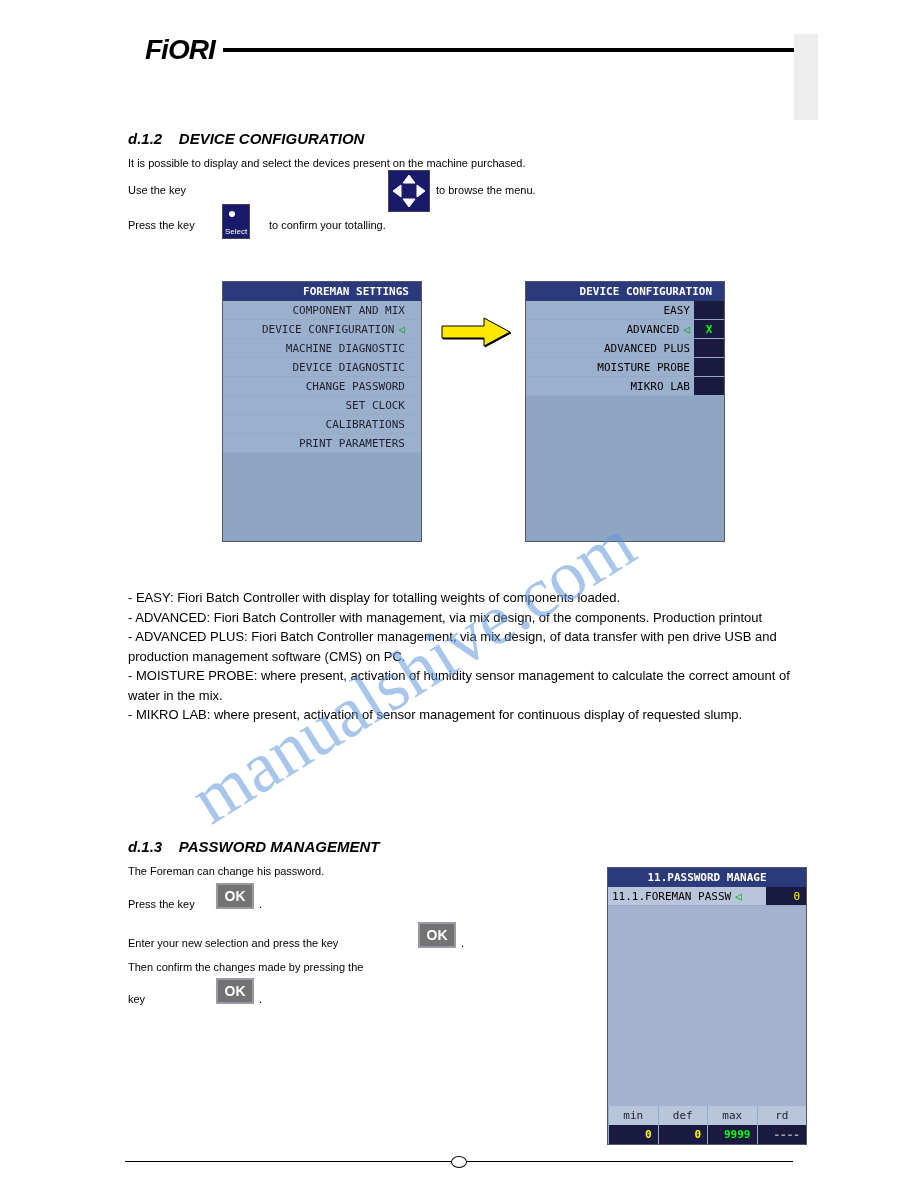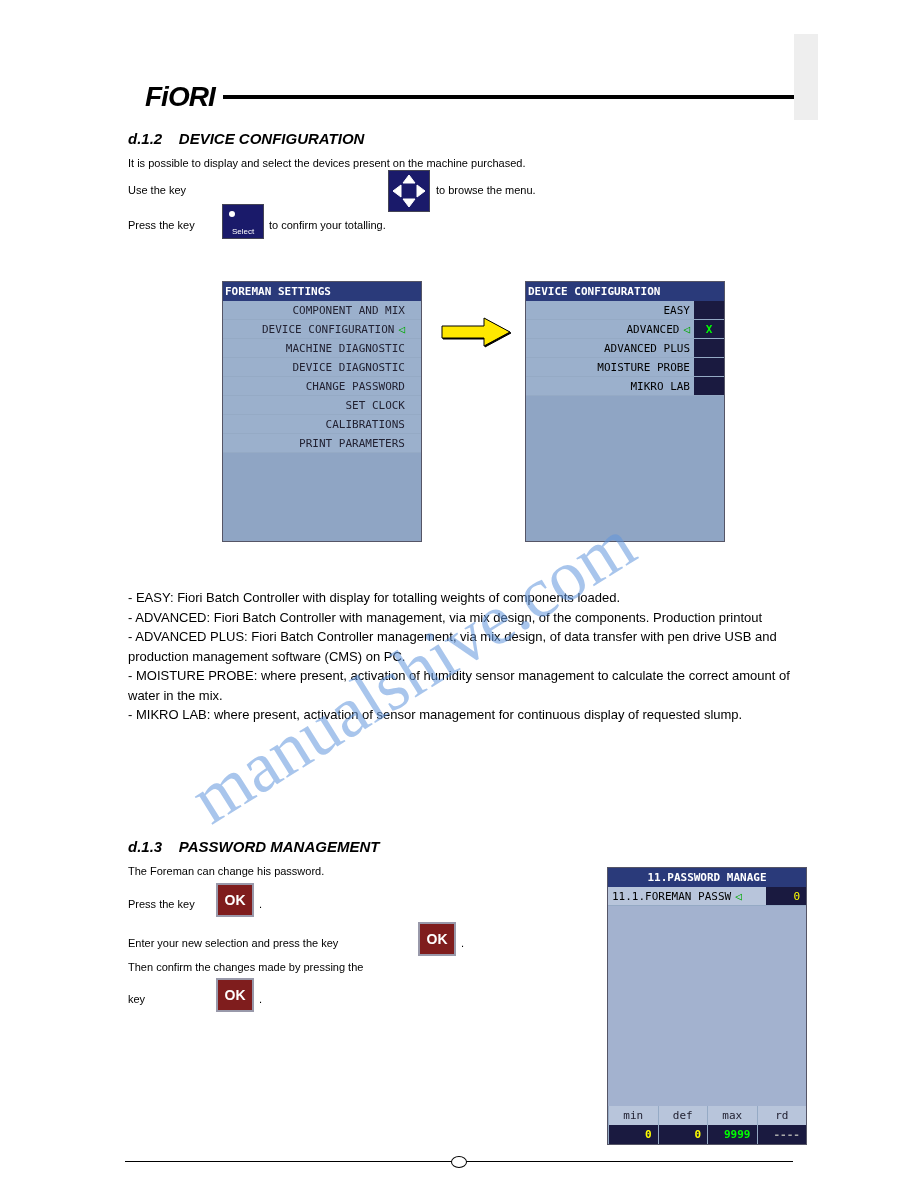--- a/index.html
+++ b/index.html
@@ -1,36 +1,36 @@
 <!DOCTYPE html>
 <html><head>
 <meta charset="utf-8">
 <style>
   * { box-sizing: border-box; margin: 0; padding: 0; }
   body { width: 918px; height: 1188px; background: #fff; font-family: Arial, sans-serif; position: relative; color: #000; font-size: 13px; }
 
-  .header-bar { position: absolute; top: 38px; left: 145px; right: 110px; height: 24px; display: flex; align-items: center; margin-top: 47px; }
+  .header-bar { position: absolute; top: 38px; left: 145px; right: 110px; height: 24px; display: flex; align-items: center; }
   .logo { font-weight: 900; font-size: 28px; letter-spacing: -1px; margin-right: 8px; font-style: italic; }
   .hr-top { flex: 1; height: 4px; background: #000; }
   .page-box { position: absolute; top: 34px; right: 100px; width: 24px; height: 86px; background: #eee; }
 
   .sec-title { position: absolute; font-weight: bold; font-style: italic; font-size: 15px; }
   .para { position: absolute; font-size: 11px; line-height: 1.35; }
 
   
   .nav-btn { position: absolute; width: 42px; height: 42px; background: #1a1a6a; border: 1px solid #445; }
   .nav-btn svg { width: 100%; height: 100%; }
-  .sel-btn { position: absolute; width: 42px; height: 35px; background: #1a1a6a; border: 1px solid #445; }
+  .sel-btn { position: absolute; width: 28px; height: 35px; background: #1a1a6a; border: 1px solid #445; }
   .sel-btn .lbl { position: absolute; bottom: 2px; left: 0; right: 0; text-align: center; color: #fff; font-size: 8px; }
   .sel-btn .dot { position: absolute; top: 6px; left: 6px; width: 6px; height: 6px; background: #fff; border-radius: 50%; }
-  .ok-btn { position: absolute; width: 38px; height: 34px; background: #7f1d1d; border: 2px solid #99a; color: #fff; font-size: 14px; font-weight: bold; display: flex; align-items: center; justify-content: center; }
+  .ok-btn { position: absolute; width: 38px; height: 26px; background: #737373; border: 2px solid #99a; color: #fff; font-size: 14px; font-weight: bold; display: flex; align-items: center; justify-content: center; }
 
   
   .screen { position: absolute; width: 200px; background: #8fa5c4; border: 1px solid #556; font-family: monospace; font-size: 11px; }
-  .screen-title { background: #2a3a7a; color: #fff; font-weight: bold; text-align: left; padding: 3px 2px; }
+  .screen-title { background: #2a3a7a; color: #fff; font-weight: bold; text-align: right; padding: 3px 12px; }
   .menu-item { display: flex; justify-content: flex-end; align-items: center; padding: 2px 16px; border-bottom: 1px solid #95aac5; color: #223; background: #9bb0cc; height: 19px; }
   .menu-item .arrow { color: #0a0; font-weight: bold; margin-left: 4px; }
   .screen .body { min-height: 240px; }
 
   .dcrow { display: flex; height: 19px; border-bottom: 1px solid #95aac5; }
   .dcrow .label { flex: 1; text-align: center; padding: 2px 4px; background: #9bb0cc; display: flex; justify-content: flex-end; align-items: center; }
   .dcrow .cell { width: 30px; background: #1a1a40; color: #0f0; font-weight: bold; text-align: center; line-height: 19px; }
   .dcrow .arrow { color: #0a0; font-weight: bold; margin-left: 4px; }
 
   .arrow-big { position: absolute; }

